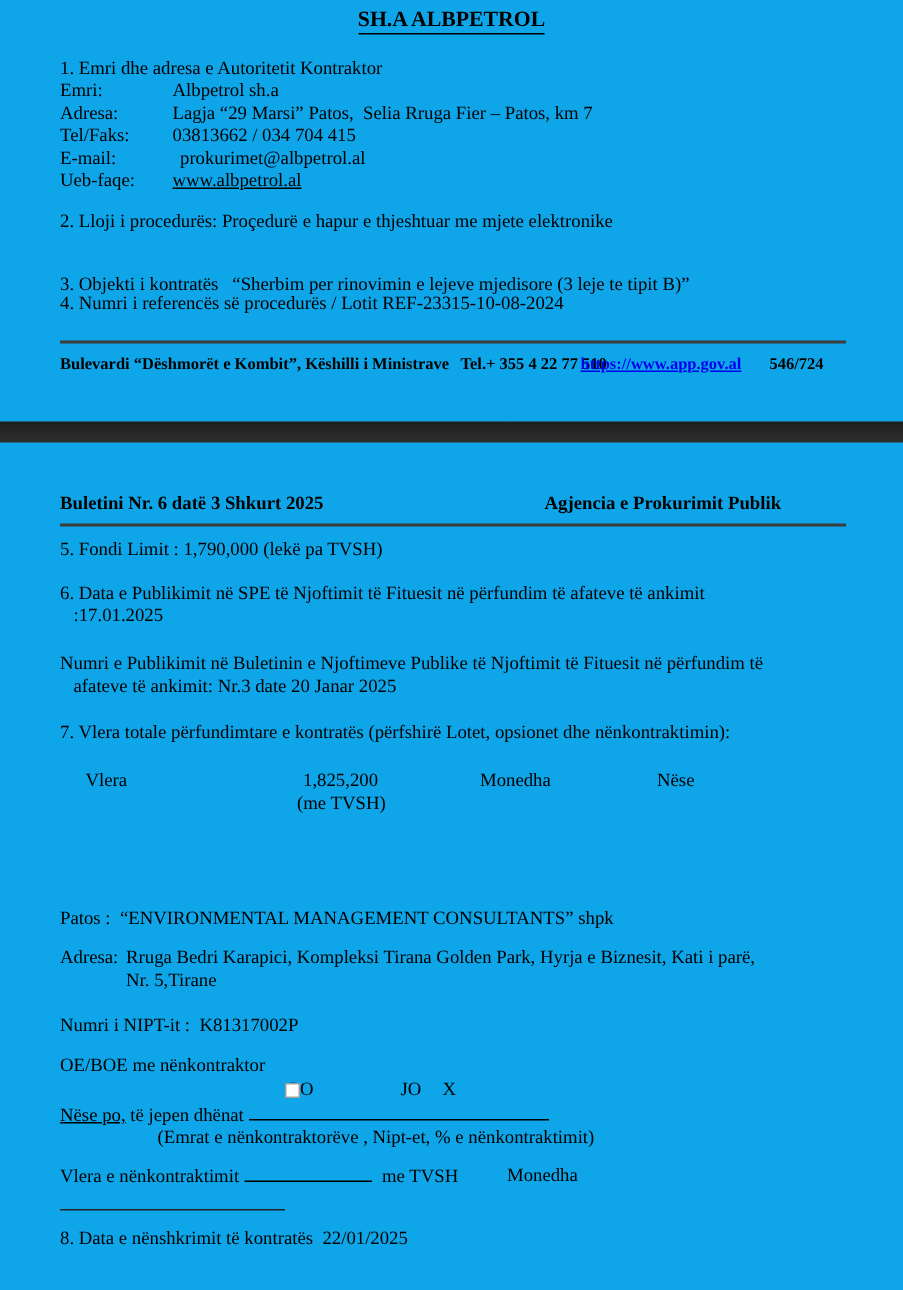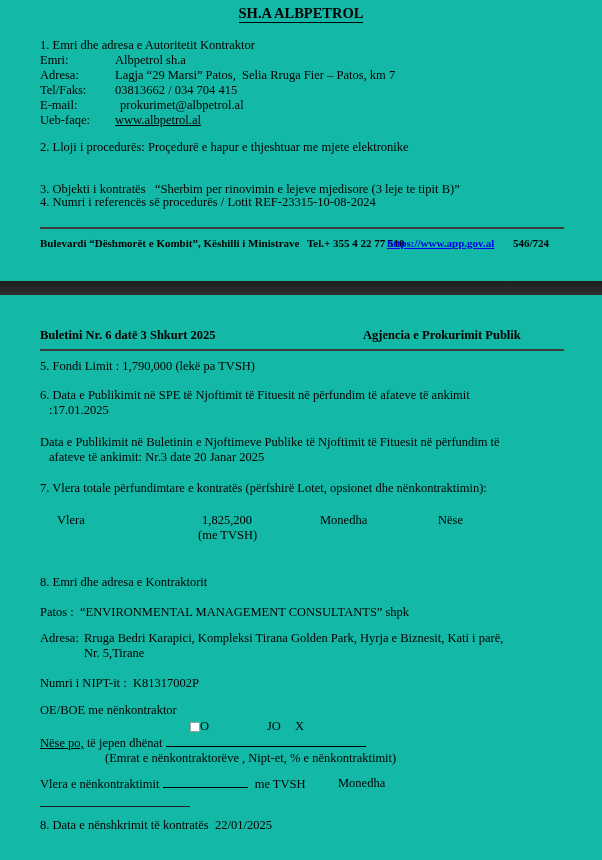--- a/index.html
+++ b/index.html
@@ -1,19 +1,19 @@
 <!DOCTYPE html>
 <html><head>
 <meta charset="utf-8">
 <style>
   html,body{margin:0;padding:0;background:#fff;}
   .page{
     position:relative;
     width:602px;height:860px;
-    background:#14b8a6;
+    background:#0ea5e9;
     font-family:"Liberation Serif", serif;
     color:#000;
     overflow:hidden;
   }
   .line{
     position:absolute;
     left:40px;
     white-space:nowrap;
     font-size:12.5px;
     line-height:15px;
@@ -101,32 +101,31 @@
   <div class="line bold" style="top:328px;">Buletini Nr. 6 datë 3 Shkurt 2025</div>
   <div class="line bold" style="top:328px;left:363px;">Agjencia e Prokurimit Publik</div>
 
   <div class="rule" style="top:349px;"></div>
 
   <div class="line" style="top:359px;">5. Fondi Limit : 1,790,000 (lekë pa TVSH)</div>
 
   <div class="line" style="top:388px;">6. Data e Publikimit në SPE të Njoftimit të Fituesit në përfundim të afateve të ankimit</div>
   <div class="line" style="top:403px;left:49px;">:17.01.2025</div>
 
-  <div class="line" style="top:435px;">Data e Publikimit në Buletinin e Njoftimeve Publike të Njoftimit të Fituesit në përfundim të</div>
+  <div class="line" style="top:435px;">Numri e Publikimit në Buletinin e Njoftimeve Publike të Njoftimit të Fituesit në përfundim të</div>
   <div class="line" style="top:450px;left:49px;">afateve të ankimit: Nr.3 date 20 Janar 2025</div>
 
   <div class="line" style="top:481px;">7. Vlera totale përfundimtare e kontratës (përfshirë Lotet, opsionet dhe nënkontraktimin):</div>
 
   <div class="line" style="top:513px;left:57px;">Vlera</div>
   <div class="line" style="top:513px;left:202px;">1,825,200</div>
   <div class="line" style="top:528px;left:198px;">(me TVSH)</div>
   <div class="line" style="top:513px;left:320px;">Monedha</div>
   <div class="line" style="top:513px;left:438px;">Nëse</div>
 
-  <div class="line" style="top:575px;">8. Emri dhe adresa e Kontraktorit</div>
 
   <div class="line" style="top:605px;">
     <span style="display:inline-block;width:40px;">Patos :</span><span>“ENVIRONMENTAL MANAGEMENT CONSULTANTS” shpk</span>
   </div>
 
   <div class="line" style="top:631px;">
     <span style="display:inline-block;width:44px;">Adresa:</span><span>Rruga Bedri Karapici, Kompleksi Tirana Golden Park, Hyrja e Biznesit, Kati i parë,</span>
   </div>
   <div class="line" style="top:646px;left:84px;">Nr. 5,Tirane</div>
 

